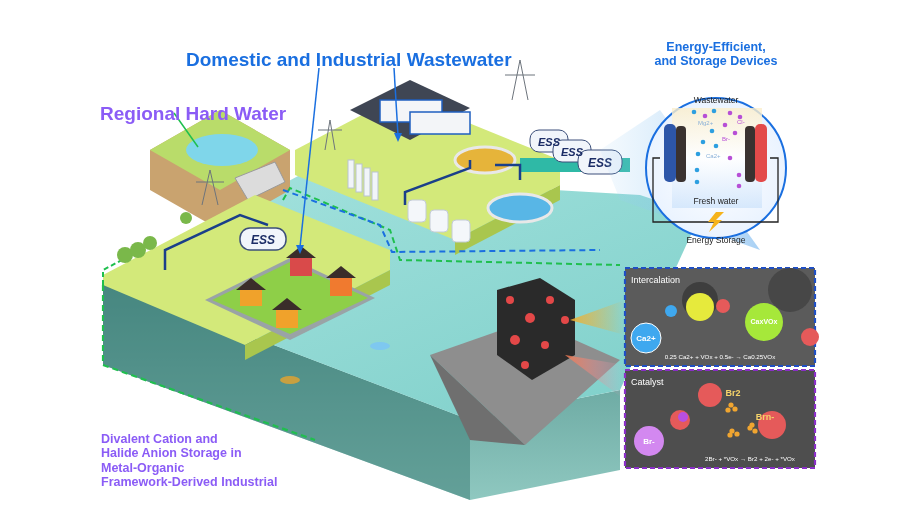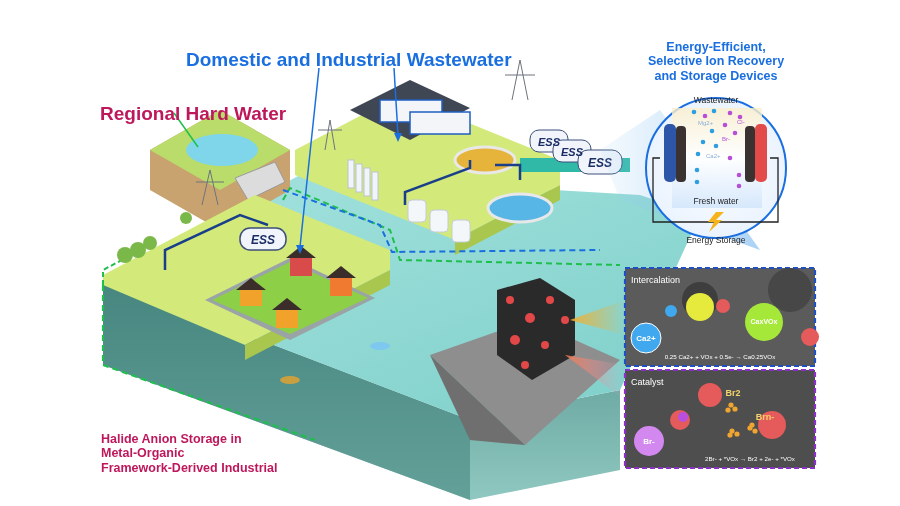--- a/index.html
+++ b/index.html
@@ -1,19 +1,19 @@
 <!DOCTYPE html>
 <html><head>
 <meta charset="utf-8">
 <style>
   html,body{margin:0;padding:0;background:#ffffff;}
   body{width:900px;height:506px;position:relative;overflow:hidden;font-family:"Liberation Sans","DejaVu Sans",sans-serif;}
   .lbl{position:absolute;font-weight:bold;line-height:1.15;margin-top:17px;}
   .lbl-blue{color:#1a6fe0;}
-  .lbl-green{color:#be185d;}
+  .lbl-green{color:#8b5cf6;}
   #t-domestic{left:186px;top:32px;font-size:19px;}
   #t-regional{left:100px;top:86px;font-size:19px;}
   #t-energy{left:646px;top:23px;font-size:12.5px;text-align:center;width:140px;}
   #t-divalent{left:101px;top:415px;font-size:12.5px;}
   svg{position:absolute;left:0;top:0;}
   .ctext{font-family:"Liberation Sans","DejaVu Sans",sans-serif;}
 </style>
 </head>
 <body>
 
@@ -264,20 +264,20 @@
     <text x="733" y="396" text-anchor="middle" font-size="9" font-weight="bold" fill="#f5d36a" class="ctext">Br2</text>
     <text x="765" y="420" text-anchor="middle" font-size="9" font-weight="bold" fill="#f5d36a" class="ctext">Brn-</text>
     <text x="750" y="461" text-anchor="middle" font-size="6.2" fill="#ffffff" class="ctext">2Br- + *VOx → Br2 + 2e- + *VOx</text>
   </g>
 </svg>
 
 <div id="t-domestic" class="lbl lbl-blue">Domestic and Industrial Wastewater</div>
 <div id="t-regional" class="lbl lbl-green">Regional Hard Water</div>
 <div id="t-energy" class="lbl lbl-blue">
   <div>Energy-Efficient,</div>
-  <div>Selective Ion Recovery</div>
   <div>and Storage Devices</div>
 </div>
 <div id="t-divalent" class="lbl lbl-green">
+  <div>Divalent Cation and</div>
   <div>Halide Anion Storage in</div>
   <div>Metal-Organic</div>
   <div>Framework-Derived Industrial</div>
 </div>
 
 </body></html>

